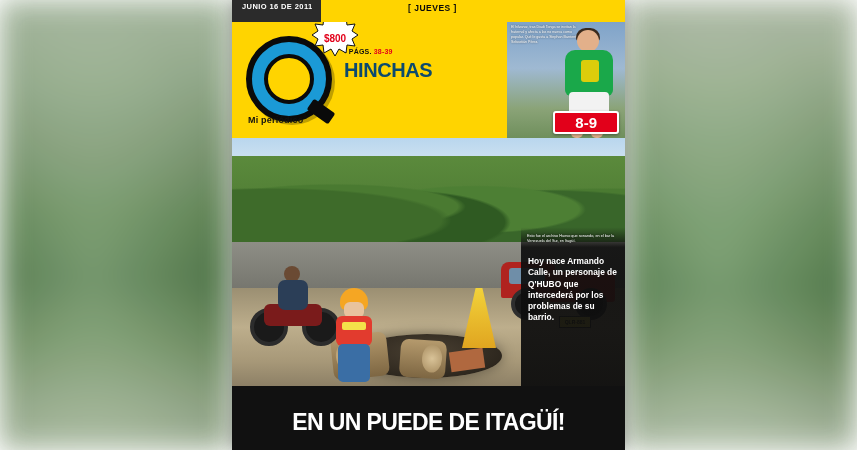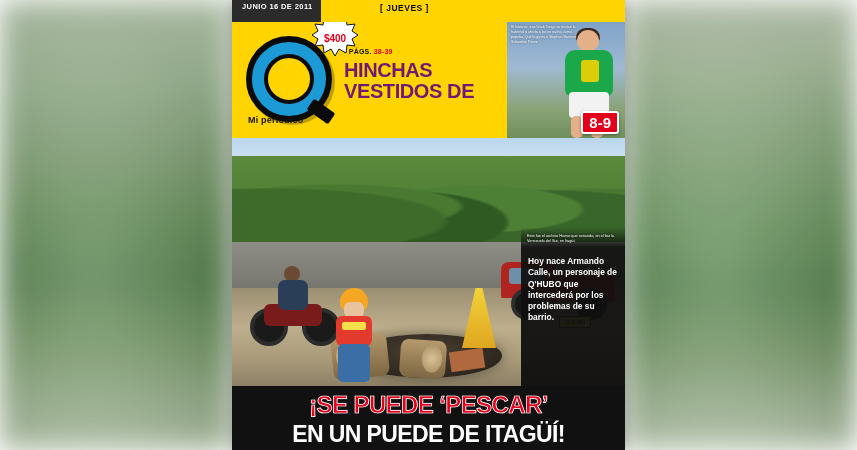--- a/index.html
+++ b/index.html
@@ -44,21 +44,21 @@
   .topbar{
     position:relative;height:22px;background:#ffd400;
     display:flex;align-items:center;
   }
   .topbar .datestrip{
     background:#2b2b2b;color:#fff;font-size:7.5px;font-weight:bold;
     letter-spacing:.4px;padding:4px 8px 12px 10px;height:14px;line-height:14px;
     display:flex;align-items:center;
   }
   .topbar .daybox{
-    position:absolute;left:148px;top:3px;
+    position:absolute;left:176px;top:3px;
     color:#0a0a0a;font-size:8.5px;font-weight:bold;letter-spacing:.5px;
   }
   .topbar .cityflag{
     position:absolute;right:0;top:0;height:22px;width:118px;
     background:linear-gradient(90deg,#1b6fb8 0%, #1b6fb8 100%);
     color:#fff;font-size:7.5px;font-weight:bold;letter-spacing:.6px;
     display:flex;align-items:center;justify-content:center;
   }
 
   .masthead{
@@ -101,21 +101,21 @@
   .logo .tagline sup{font-size:5px;}
 
   .headline-zone{
     position:absolute;left:112px;top:26px;width:170px;z-index:3;
   }
   .kicker{
     font-size:7px;font-weight:bold;color:#111;margin-bottom:5px;letter-spacing:.2px;
   }
   .kicker .pg{color:#e2001a;}
   .headline{
-    font-size:20px;line-height:1.04;font-weight:bold;color:#701a75;
+    font-size:20px;line-height:1.04;font-weight:bold;color:#0c4a6e;
     letter-spacing:-.4px;
   }
 
   
   .runner{
     position:absolute;right:0;top:0;width:118px;height:116px;overflow:hidden;
     background:linear-gradient(180deg,#7fa3c9 0%,#9fb9d2 40%,#8aa377 75%,#6f8f5c 100%);
   }
   .runner .blurb{
     position:absolute;left:4px;top:3px;width:74px;
@@ -143,21 +143,21 @@
   }
   .runner .shorts{
     position:absolute;left:12px;top:62px;width:40px;height:26px;background:#f2f2f2;border-radius:4px;
   }
   .runner .legL{position:absolute;left:14px;top:86px;width:12px;height:22px;background:#e3b08a;border-radius:5px;}
   .runner .legR{position:absolute;left:34px;top:86px;width:12px;height:22px;background:#e3b08a;border-radius:5px;}
 
   .pagebadge{
     position:absolute;right:6px;bottom:4px;z-index:7;
     background:#e2001a;color:#fff;font-weight:bold;font-size:15px;
-    padding:1px 6px;border-radius:3px;border:2px solid #fff;
+    padding:1px 20px;border-radius:3px;border:2px solid #fff;
     box-shadow:0 1px 3px rgba(0,0,0,.4);
   }
 
   
   .photo{
     position:relative;height:248px;overflow:hidden;
     background:linear-gradient(180deg,#9fc3e4 0%, #bcd6ea 12%, #7fa05c 26%, #5d8a3f 44%, #8d8f6d 62%, #b7a98c 80%, #a9997e 100%);
   }
   .sky{position:absolute;left:0;top:0;width:100%;height:34px;background:linear-gradient(180deg,#b9d6ee,#d8e7f2);}
   .trees{
@@ -266,40 +266,39 @@
       <div class="datestrip">JUNIO 16 DE 2011</div>
       <div class="daybox">[ JUEVES ]</div>
     </div>
 
     <div class="masthead">
 
       <div class="burst">
         <svg width="46" height="46" viewBox="0 0 46 46" aria-hidden="true">
           <polygon points="23,0 27,7 34,3 35,11 43,10 40,17 46,21 40,25 43,32 35,31 34,39 27,35 23,42 19,35 12,39 11,31 3,32 6,25 0,21 6,17 3,10 11,11 12,3 19,7" fill="#ffffff" stroke="#111111" stroke-width="1"></polygon>
         </svg>
-        <div class="price">$400</div>
+        <div class="price">$800</div>
       </div>
 
       <div class="logo">
         <div class="qmark">
           <div class="inner"></div>
         </div>
         <div class="tagline">
           <span>Mi periódico</span><sup>®</sup>
         </div>
       </div>
 
       <div class="headline-zone">
         <div class="kicker">
           <span>• PÁGS.</span>
           <span class="pg">38-39</span>
         </div>
         <div class="headline">
           <div>HINCHAS</div>
-          <div>VESTIDOS DE</div>
         </div>
       </div>
 
       <div class="runner">
         <div class="blurb">El hilvanar, tras Diadi Tonga se invitan la fraternal y afecta a las no nueva como popular. Qué le gusta a Stephan Barrientos y Sebastián Pérez.</div>
         <div class="person">
           <div class="hair"></div>
           <div class="head"></div>
           <div class="shirt"></div>
           <div class="shorts"></div>
@@ -347,19 +346,18 @@
         <div class="plate">QLR-881</div>
       </div>
 
       <div class="sidestory">
         <div class="cap">Esto fue el archivo Huevo que sonando, en el bar la Venezuela del Sur, en Itagüí.</div>
         <div class="txt">Hoy nace Armando Calle, un personaje de Q'HUBO que intercederá por los problemas de su barrio.</div>
       </div>
     </div>
 
     <div class="banner">
-      <div class="l1">¡SE PUEDE ‘PESCAR’</div>
       <div class="l2">EN UN PUEDE DE ITAGÜÍ!</div>
     </div>
 
     <div class="footwhite"></div>
   </div>
 </div>
 
 </body></html>

